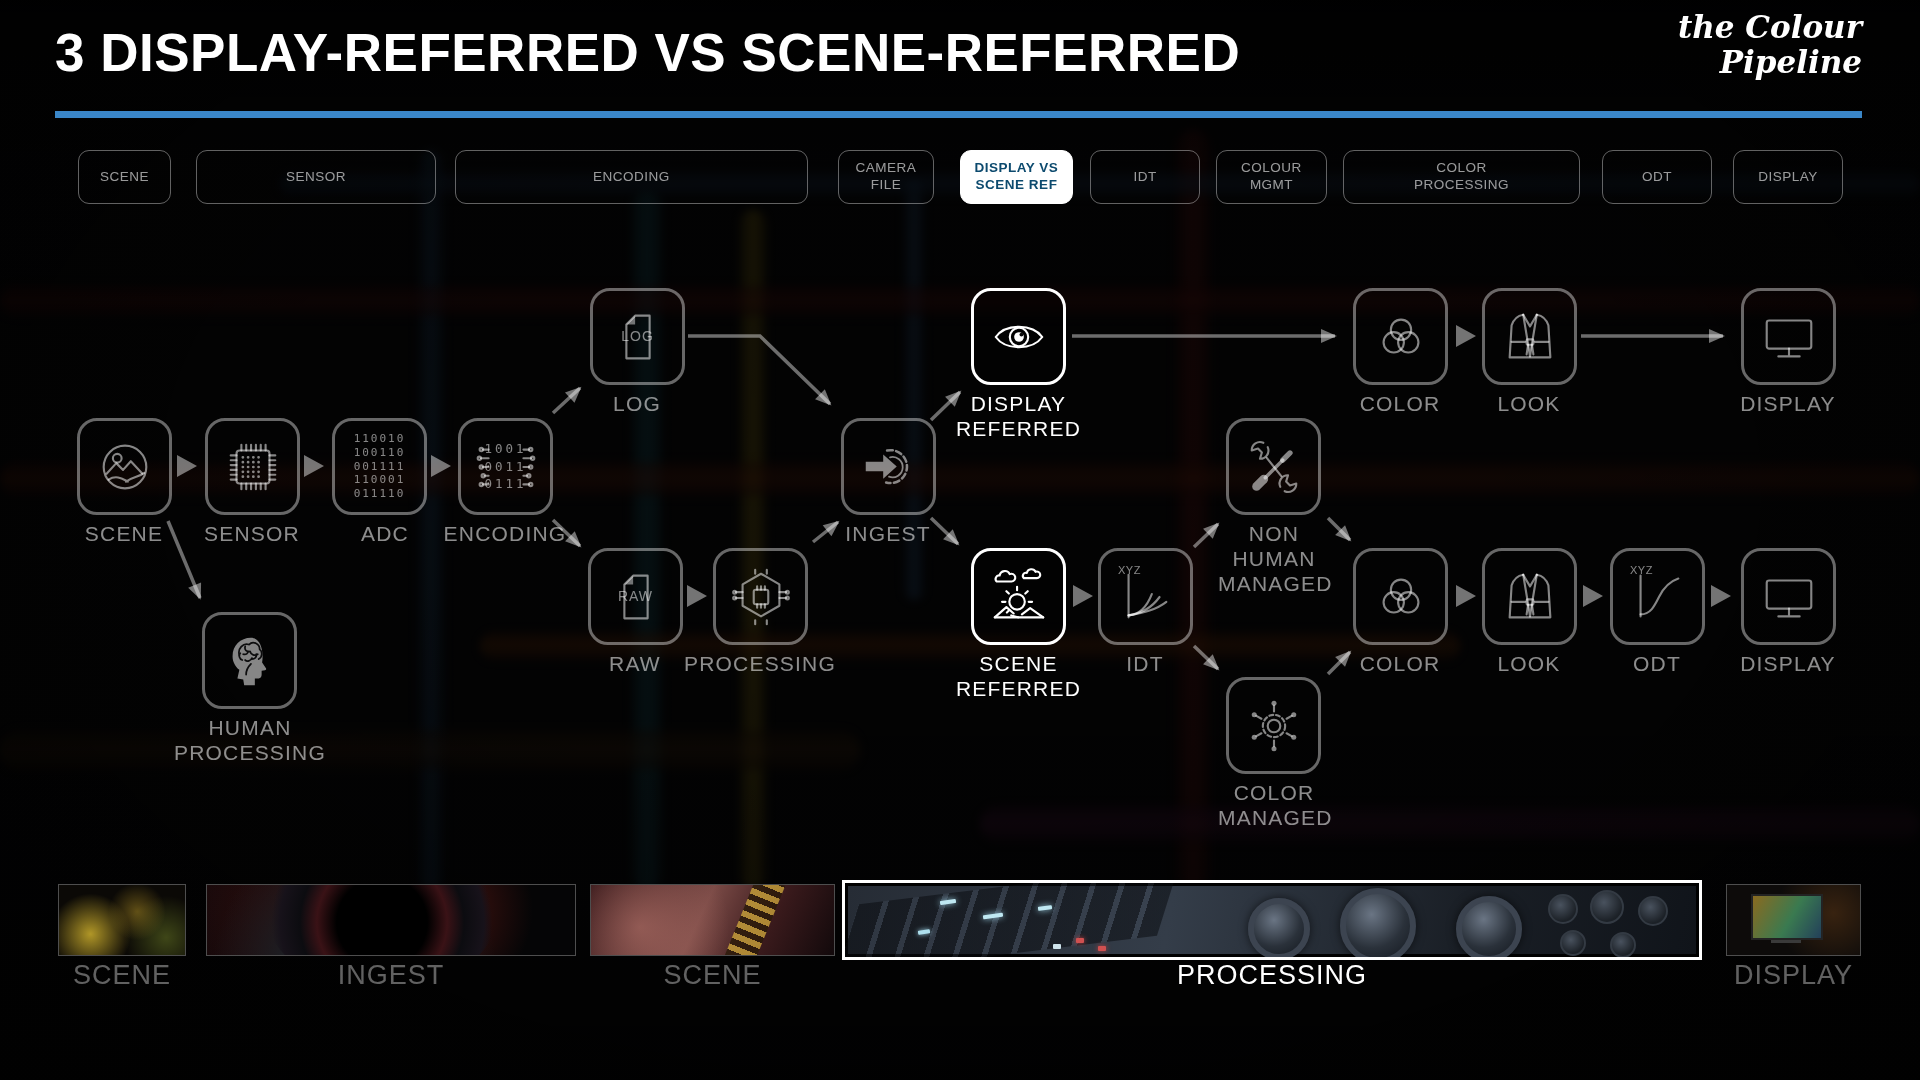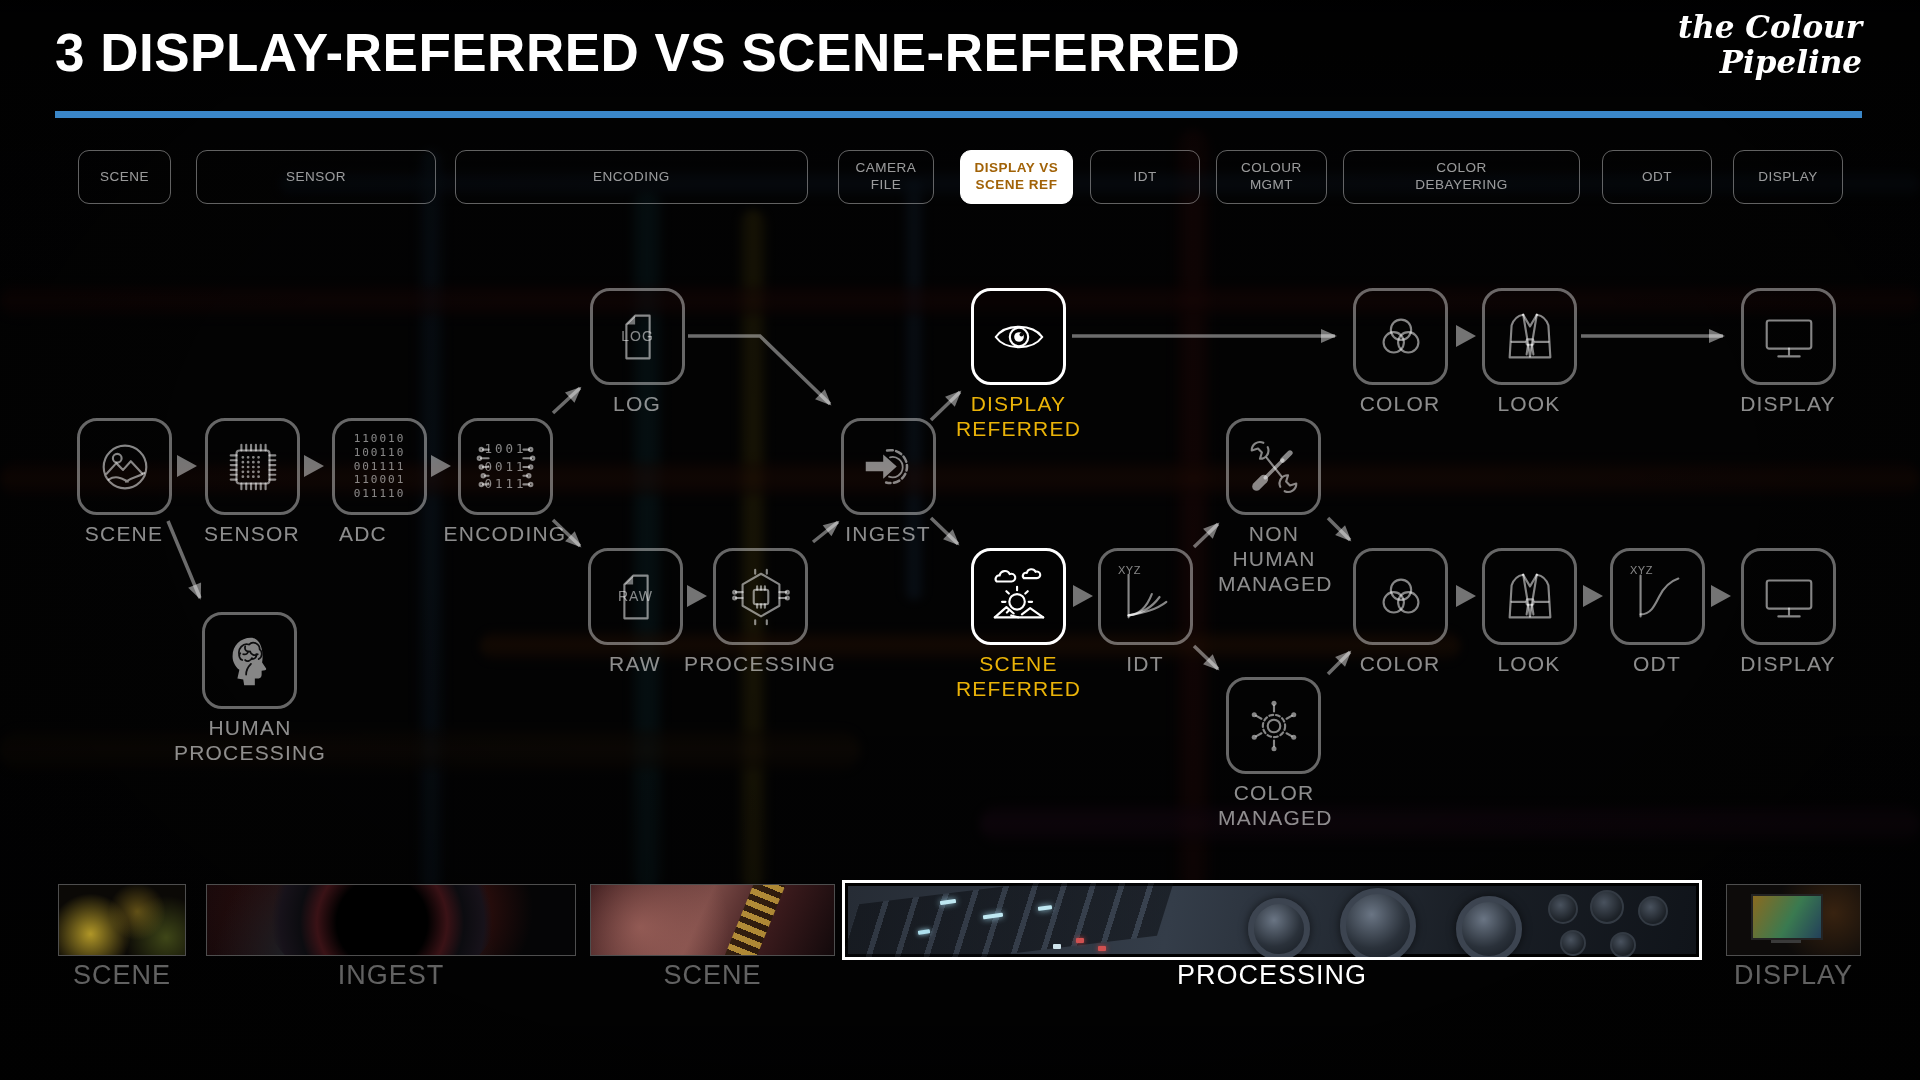--- a/index.html
+++ b/index.html
@@ -24,33 +24,33 @@
   .logo{position:absolute;right:58px;top:10px;text-align:right;color:#fff;
     font-family:"DejaVu Serif",serif;font-style:italic;font-weight:bold;
     font-size:31px;line-height:1.12;}
 
   
   .chip{position:absolute;top:150px;height:54px;box-sizing:border-box;
     border:1.5px solid rgba(255,255,255,.38);border-radius:11px;
     display:flex;align-items:center;justify-content:center;text-align:center;
     color:rgba(255,255,255,.6);font-size:13.5px;letter-spacing:.5px;line-height:1.25;}
   .chip span{display:block;}
-  .chip.active{background:#fff;border-color:#fff;color:#a16207;font-weight:700;}
+  .chip.active{background:#fff;border-color:#fff;color:#0c4a6e;font-weight:700;}
 
   
   .node{position:absolute;width:95px;height:97px;box-sizing:border-box;
     border:3px solid rgba(255,255,255,.40);border-radius:20px;
     display:flex;align-items:center;justify-content:center;
     color:rgba(255,255,255,.52);}
   .node.hl{border:3.5px solid #fff;color:#fff;background:rgba(0,0,0,.3);}
   .isvg{width:62px;height:62px;stroke:currentColor;fill:none;
     stroke-width:2.2;stroke-linecap:round;stroke-linejoin:round;}
   .nlabel{position:absolute;text-align:center;font-size:21px;letter-spacing:1.2px;
     line-height:1.18;color:rgba(255,255,255,.55);}
-  .nlabel.hl{color:#eab308;}
+  .nlabel.hl{color:#ffffff;}
   .binary{font-family:"DejaVu Sans Mono",monospace;font-size:11px;line-height:1.25;
     letter-spacing:2px;text-align:center;}
   .binary.big3{font-size:12.5px;letter-spacing:3px;line-height:1.4;}
   .binary span{display:block;}
   .ftext{position:absolute;left:0;right:0;top:37px;text-align:center;
     font-size:14px;letter-spacing:1px;}
   .xyz{position:absolute;left:17px;top:13px;font-size:11px;letter-spacing:.5px;}
   .arrows{position:absolute;left:0;top:0;pointer-events:none;}
 
   
@@ -111,21 +111,21 @@
   <div class="chip active" style="left:960px;width:113px">
       <span style="width:88px">DISPLAY VS SCENE REF</span>
     </div>
   <div class="chip" style="left:1090px;width:110px">
       <span>IDT</span>
     </div>
   <div class="chip" style="left:1216px;width:111px">
       <span style="width:62px">COLOUR MGMT</span>
     </div>
   <div class="chip" style="left:1343px;width:237px">
-      <span style="width:100px">COLOR DEBAYERING</span>
+      <span style="width:100px">COLOR PROCESSING</span>
     </div>
   <div class="chip" style="left:1602px;width:110px">
       <span>ODT</span>
     </div>
   <div class="chip" style="left:1733px;width:110px">
       <span>DISPLAY</span>
     </div>
 </div>
 
 <svg class="arrows" width="1920" height="1080" viewBox="0 0 1920 1080">
@@ -188,21 +188,21 @@
 
   <div class="node" style="left:332px;top:418px">
     <div class="binary">
       <span>110010</span>
       <span>100110</span>
       <span>001111</span>
       <span>110001</span>
       <span>011110</span>
     </div>
   </div>
-  <div class="nlabel" style="left:268px;top:522px;width:190px">ADC</div>
+  <div class="nlabel" style="left:290px;top:522px;width:190px">ADC</div>
 
   <div class="node" style="left:458px;top:418px">
     <svg class="isvg" viewBox="0 0 64 64" style="position:absolute" stroke-width="1.8">
       <path d="M8 14 h6 M6 23 h8 M8 32 h6 M10 41 h4 M8 50 h6"></path>
       <circle cx="6.5" cy="14" r="1.7"></circle>
         <circle cx="4.5" cy="23" r="1.7"></circle>
         <circle cx="6.5" cy="32" r="1.7"></circle>
         <circle cx="8.5" cy="41" r="1.7"></circle>
         <circle cx="6.5" cy="50" r="1.7"></circle>
       <path d="M50 14 h6 M50 23 h8 M50 32 h6 M50 41 h4 M50 50 h6"></path>

